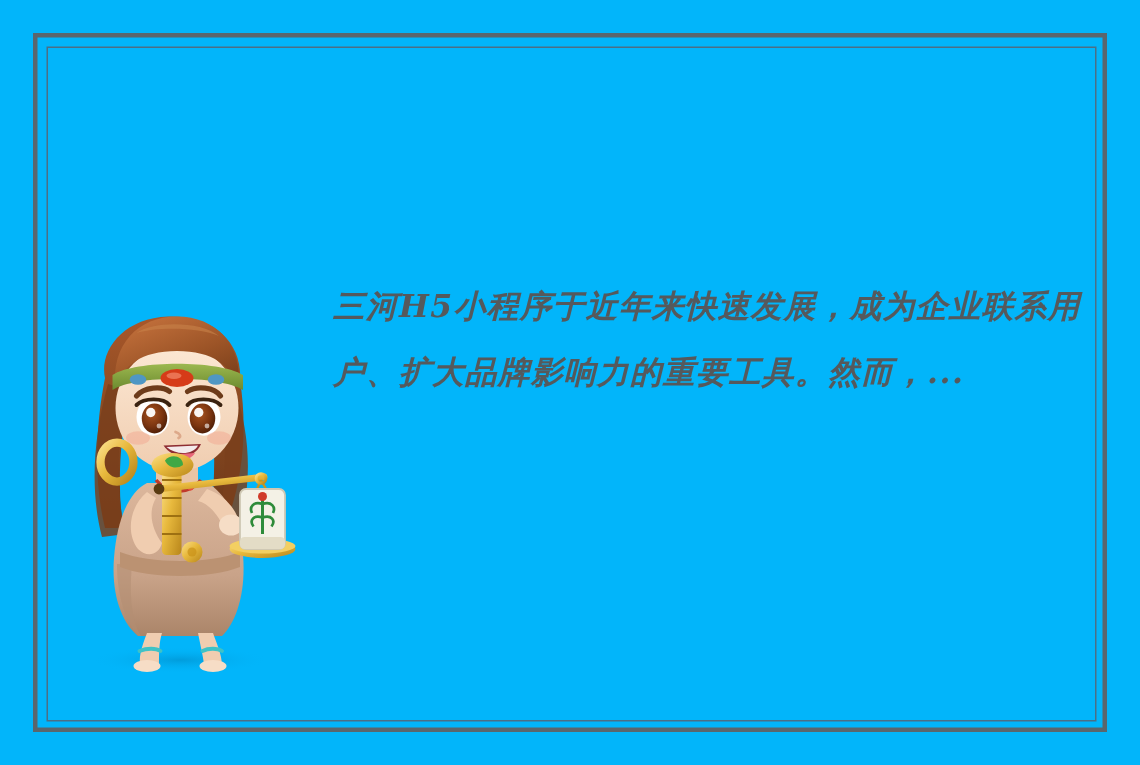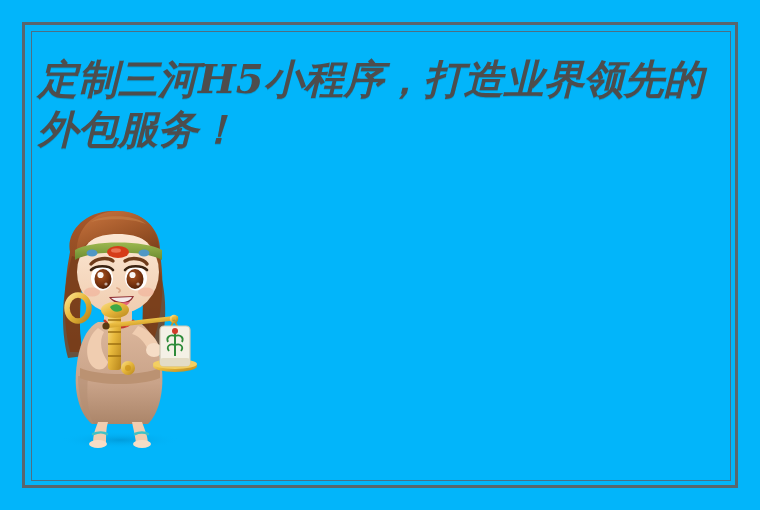--- a/index.html
+++ b/index.html
@@ -80,22 +80,22 @@
   .illustration svg { display: block; width: 100%; height: 100%; }
 </style>
 </head>
 <body>
 
 <div id="banner">
 
   <div class="frame-outer"></div>
   <div class="frame-inner"></div>
 
-  <div class="headline">定制三河H5小程序，打造业界领先的外包服务！</div>
-
+
+  <div class="body-copy">三河H5小程序于近年来快速发展，成为企业联系用户、扩大品牌影响力的重要工具。然而，...</div>
 
   <div class="illustration">
     <svg viewBox="0 0 180 248" xmlns="http://www.w3.org/2000/svg">
       <defs>
         <linearGradient id="hairG" x1="0" y1="0" x2="0" y2="1">
           <stop offset="0%" stop-color="#a8572a"></stop>
           <stop offset="45%" stop-color="#8a4a22"></stop>
           <stop offset="100%" stop-color="#6a3718"></stop>
         </linearGradient>
         <linearGradient id="hairTopG" x1="0.2" y1="0" x2="0.9" y2="1">

